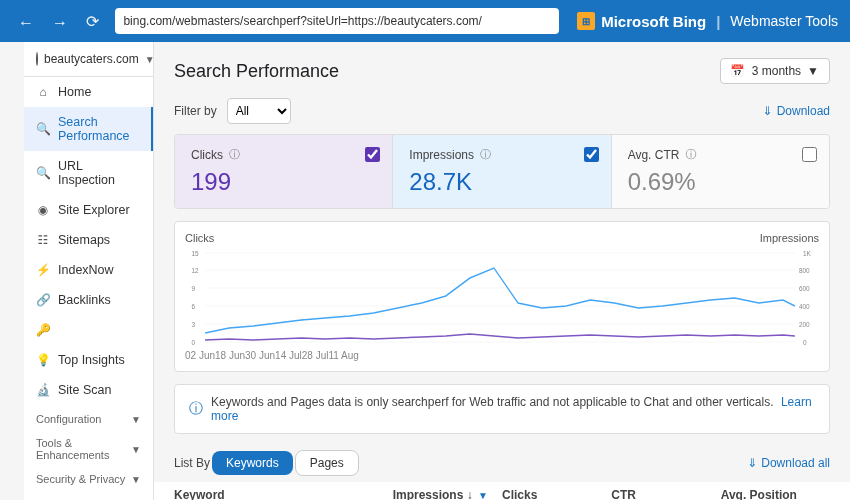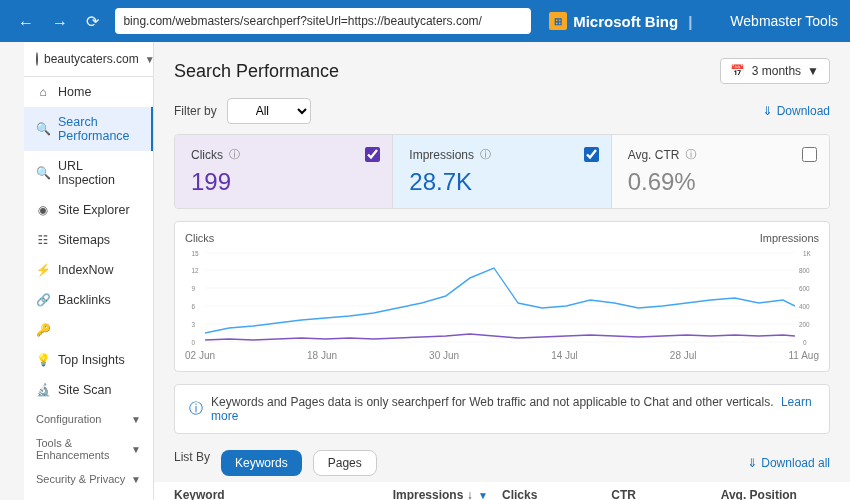--- a/index.html
+++ b/index.html
@@ -14,21 +14,21 @@
       padding: 0 12px;
       gap: 10px;
       color: white;
     }
     .top-bar-nav { display: flex; align-items: center; gap: 6px; }
     .nav-btn { background: none; border: none; color: white; cursor: pointer; font-size: 16px; padding: 2px 6px; opacity: 0.9; }
     .address-bar { background: white; border-radius: 4px; height: 26px; display: flex; align-items: center; padding: 0 8px; flex: 1; font-size: 12px; color: #333; }
     .brand { display: flex; align-items: center; gap: 6px; color: white; font-weight: 600; font-size: 15px; margin-left: 8px; }
     .brand-logo { width: 18px; height: 18px; background: #f9a825; border-radius: 2px; display: flex; align-items: center; justify-content: center; font-size: 10px; font-weight: bold; color: #1565c0; }
     .brand-separator { color: rgba(255,255,255,0.6); margin: 0 4px; }
-    .webmaster-label { font-weight: 400; font-size: 14px; margin-left: 28px; }
+    .webmaster-label { font-weight: 400; font-size: 14px; }
 
     
     .layout { display: flex; height: calc(500px - 42px); }
 
     
     .sidebar { width: 130px; background: white; border-right: 1px solid #e0e0e0; overflow-y: auto; flex-shrink: 0; margin-left: 24px; }
     .sidebar-site { display: flex; align-items: center; gap: 6px; padding: 10px 12px; border-bottom: 1px solid #e0e0e0; cursor: pointer; }
     .site-icon { width: 14px; height: 14px; border: 1.5px solid #555; border-radius: 50%; display: flex; align-items: center; justify-content: center; }
     .site-name { font-size: 12px; color: #333; flex: 1; }
     .chevron { font-size: 10px; color: #666; }
@@ -42,21 +42,21 @@
     
     .main { flex: 1; overflow-y: auto; padding: 0; background: #f5f5f5; }
     .main-header { padding: 16px 20px 10px; background: #f5f5f5; display: flex; justify-content: space-between; align-items: center; }
     .page-title-text { font-size: 18px; font-weight: 400; color: #202124; }
     .date-btn { display: flex; align-items: center; gap: 6px; border: 1px solid #ccc; border-radius: 4px; padding: 5px 10px; background: white; cursor: pointer; font-size: 12px; color: #333; }
     .cal-icon { font-size: 12px; }
 
     
     .filter-row { padding: 4px 20px 10px; display: flex; align-items: center; gap: 10px; }
     .filter-label { font-size: 12px; color: #444; }
-    .filter-select { border: 1px solid #ccc; border-radius: 4px; padding: 4px 24px 4px 24px; font-size: 12px; background: white; cursor: pointer; }
+    .filter-select { border: 1px solid #ccc; border-radius: 4px; padding: 4px 24px 4px 4px; font-size: 12px; background: white; cursor: pointer; }
     .download-link { margin-left: auto; display: flex; align-items: center; gap: 4px; color: #1a73c1; font-size: 12px; cursor: pointer; text-decoration: none; }
 
     
     .cards-row { display: flex; gap: 0; margin: 0 20px 12px; border-radius: 4px; overflow: hidden; border: 1px solid #ddd; }
     .card { flex: 1; padding: 12px 16px; background: white; position: relative; }
     .card.active-blue { background: #ede7f6; }
     .card.active-blue2 { background: #e3f2fd; }
     .card.inactive { background: #fafafa; }
     .card + .card { border-left: 1px solid #ddd; }
     .card-header { display: flex; align-items: center; gap: 6px; margin-bottom: 6px; }
@@ -67,30 +67,30 @@
     .card.active-blue .card-value { color: #5e35b1; }
     .card.active-blue2 .card-value { color: #1565c0; }
     .card.inactive .card-value { color: #888; }
 
     
     .chart-area { margin: 0 20px 12px; background: white; border: 1px solid #ddd; border-radius: 4px; padding: 10px; }
     .chart-labels-row { display: flex; justify-content: space-between; align-items: flex-start; margin-bottom: 4px; }
     .chart-label-left { font-size: 11px; color: #555; }
     .chart-label-right { font-size: 11px; color: #555; }
     .chart-svg-container { width: 100%; height: 100px; position: relative; }
-    .chart-x-labels { display: flex; justify-content: space-between; padding: 2px 0 0; }
+    .chart-x-labels { display: flex; justify-content: flex-start; padding: 2px 0 0; }
     .chart-x-label { font-size: 10px; color: #888; }
 
     
     .info-bar { margin: 0 20px 10px; background: white; border: 1px solid #ddd; border-radius: 4px; padding: 10px 14px; display: flex; align-items: center; gap: 8px; font-size: 12px; color: #444; }
     .info-icon { color: #1a73c1; font-size: 14px; }
     .info-link { color: #1a73c1; cursor: pointer; text-decoration: none; margin-left: 4px; text-align: center; }
 
     
-    .list-by-row { padding: 6px 20px 6px; display: flex; gap: 11px; }
+    .list-by-row { padding: 6px 20px 6px; display: flex; align-items: center; gap: 2px; }
     .list-by-label { font-size: 12px; color: #444; }
     .tab-btn { padding: 5px 14px; border-radius: 8px; border: none; font-size: 12px; cursor: pointer; }
     .tab-btn.active { background: #1a73c1; color: white; }
     .tab-btn.inactive { background: white; color: #333; border: 1px solid #ccc; }
     .download-all { margin-left: auto; display: flex; align-items: center; gap: 4px; color: #1a73c1; font-size: 12px; cursor: pointer; }
 
     
     .table-header { display: flex; padding: 6px 20px; border-bottom: 1px solid #e0e0e0; background: white; }
     .th { font-size: 12px; color: #444; font-weight: 600; }
     .th-keyword { flex: 2; }

